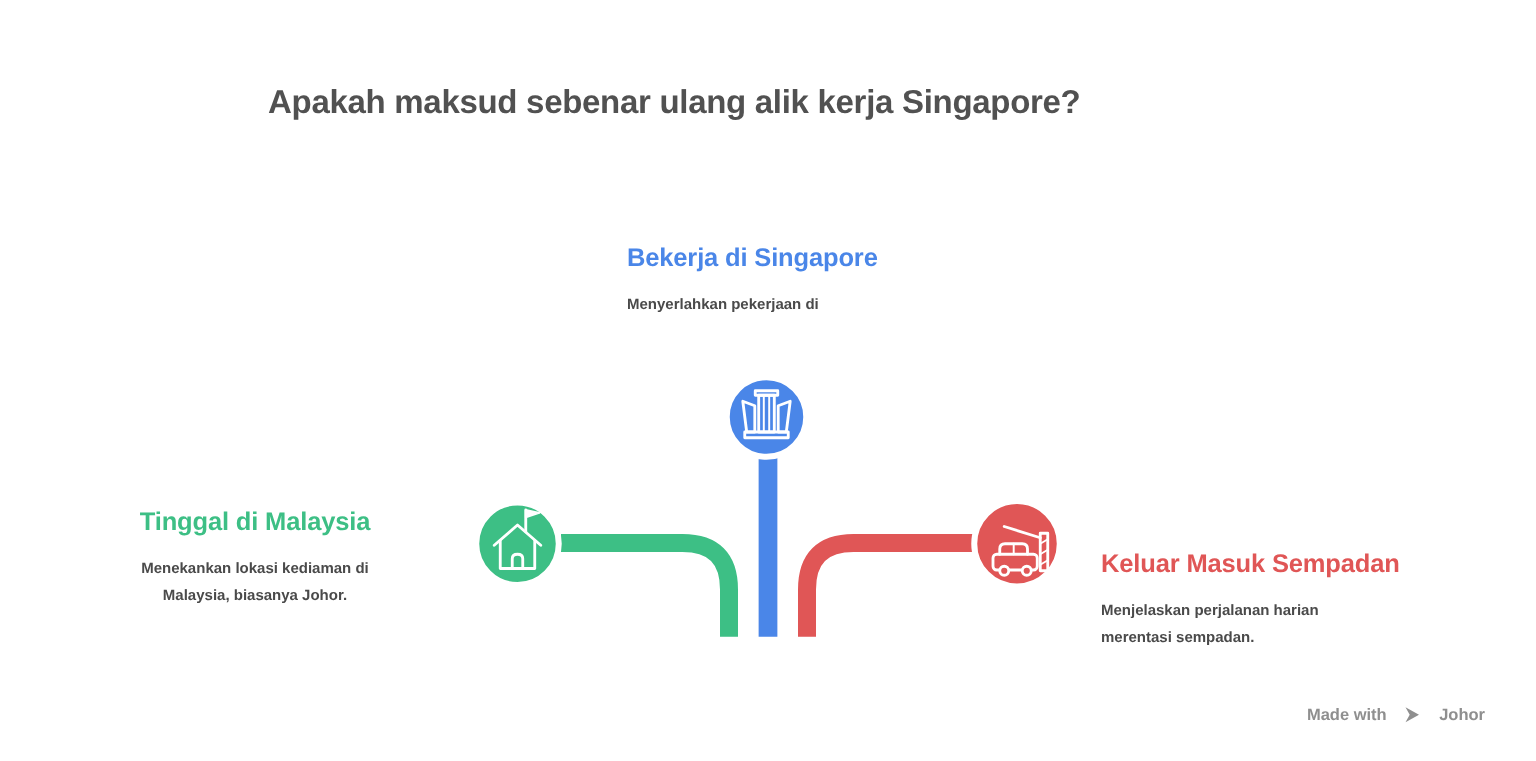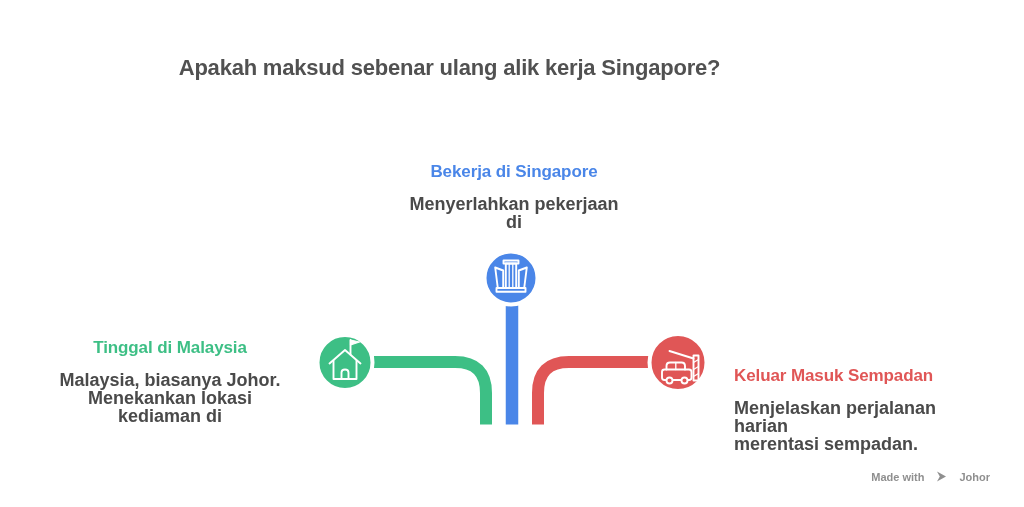--- a/index.html
+++ b/index.html
@@ -10,22 +10,22 @@
   .page-title{
     position:absolute;top:55px;left:0;width:899px;text-align:center;
     font-size:22px;font-weight:bold;letter-spacing:-0.2px;
     color:var(--title,#515151);margin:0;
   }
   .node-text{position:absolute;}
   .node-heading{font-size:17px;font-weight:bold;letter-spacing:-0.1px;margin:0 0 13px 0;}
   .node-heading.blue{color:var(--blue,#4a86e8);}
   .node-heading.green{color:var(--green,#3dbf85);}
   .node-heading.red{color:var(--red,#e05656);}
-  .node-desc{font-size:18px;font-weight:600;color:var(--text,#4a4a4a);line-height:18px;}
-  .node-text.center{top:162px;left:404px;width:220px;text-align:center;}
+  .node-desc{font-size:10px;font-weight:600;color:var(--text,#4a4a4a);line-height:18px;}
+  .node-text.center{top:162px;left:418px;width:220px;}
   .node-text.left{top:338px;left:50px;width:240px;text-align:center;}
   .node-text.right{top:338px;left:734px;width:250px;text-align:left;margin-top:28px;}
   .diagram-svg{position:absolute;top:0;left:0;}
   .watermark{
     position:absolute;top:471px;right:34px;display:flex;align-items:flex-start;gap:12px;
     color:var(--watermark,#8f8f8f);font-size:11px;font-weight:bold;
   }
   .napkin-logo{display:inline-block;}
 </style>
 </head>
@@ -88,22 +88,22 @@
   <div class="node-text center">
     <div class="node-heading blue">Bekerja di Singapore</div>
     <div class="node-desc">
       <div>Menyerlahkan pekerjaan di</div>
     </div>
   </div>
 
   <div class="node-text left">
     <div class="node-heading green">Tinggal di Malaysia</div>
     <div class="node-desc">
+      <div>Menekankan lokasi kediaman di</div>
       <div>Malaysia, biasanya Johor.</div>
-      <div>Menekankan lokasi kediaman di</div>
     </div>
   </div>
 
   <div class="node-text right">
     <div class="node-heading red">Keluar Masuk Sempadan</div>
     <div class="node-desc">
       <div>Menjelaskan perjalanan harian</div>
       <div>merentasi sempadan.</div>
     </div>
   </div>

